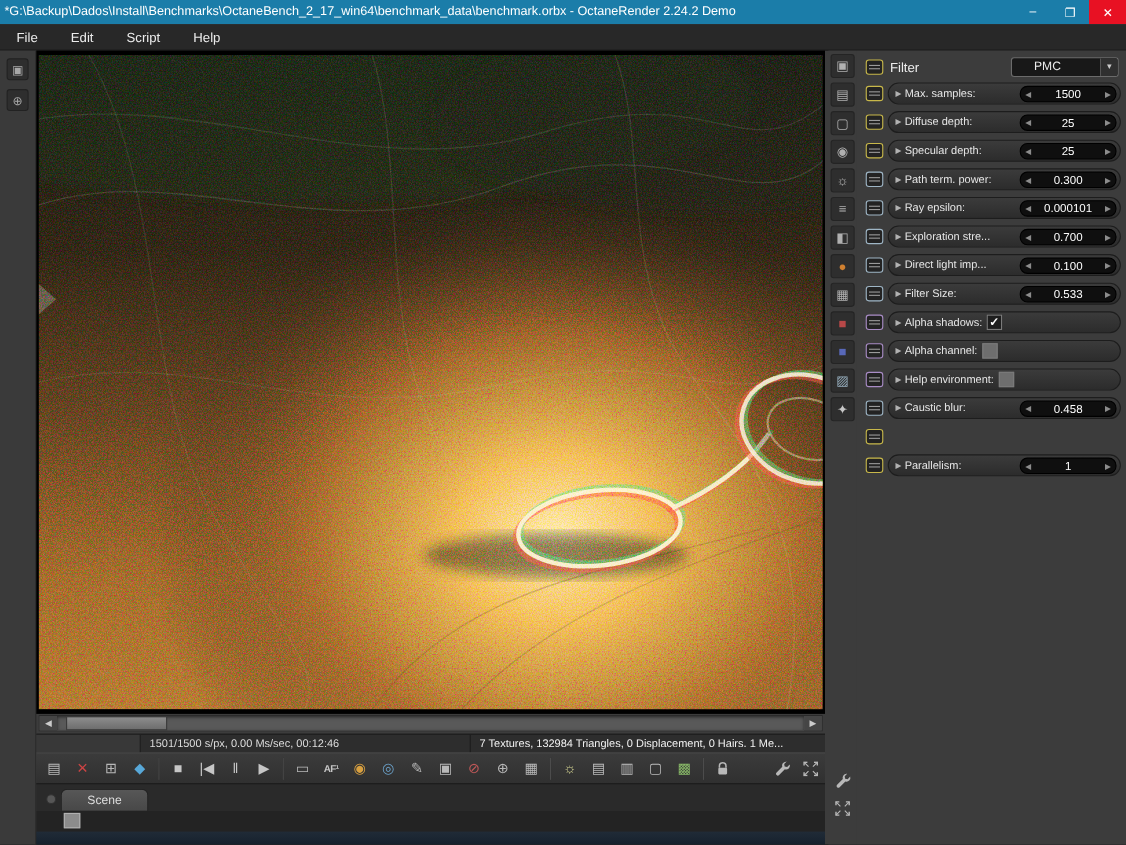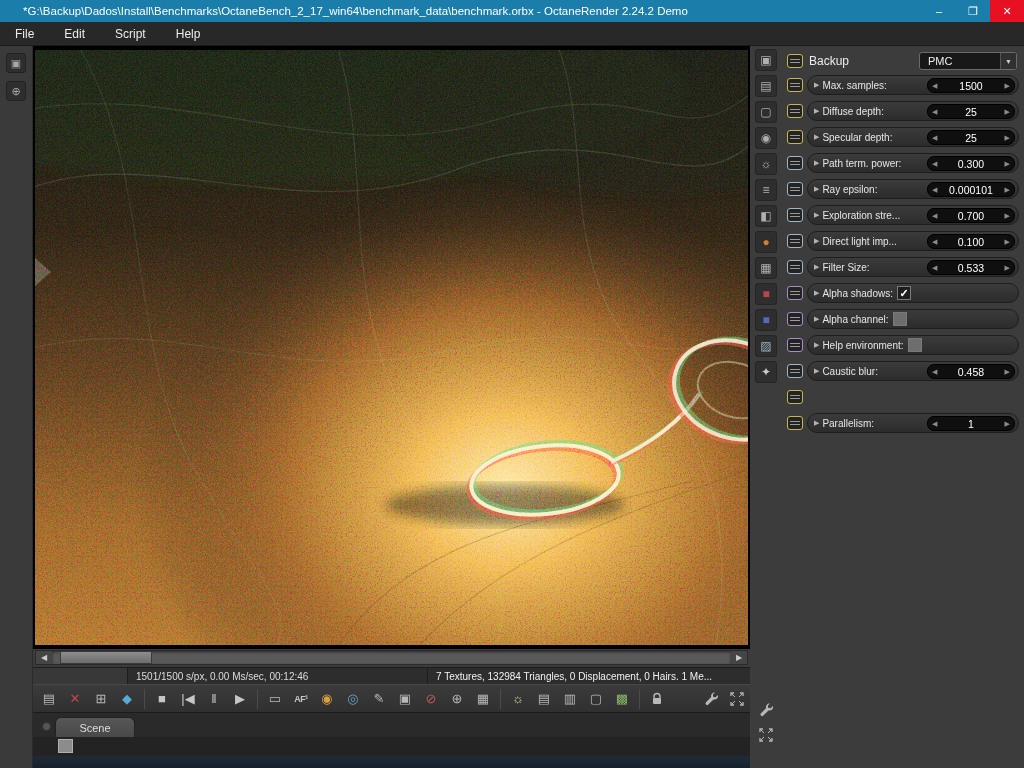--- a/index.html
+++ b/index.html
@@ -1,21 +1,21 @@
 <!DOCTYPE html>
 <html><head>
 <meta charset="utf-8">
 <style>
   * { margin:0; padding:0; box-sizing:border-box; }
   html,body { width:1024px; height:768px; background:#000; font-family:"Liberation Sans",sans-serif; }
   #app { position:relative; width:1024px; height:768px; background:#3c3c3c; overflow:hidden; }
 
   
   .titlebar { position:absolute; left:0; top:0; width:1024px; height:22px; background:#1b7da9; display:flex; align-items:center; }
-  .title { flex:1; color:#ffffff; font-size:11.5px; padding-left:23px; white-space:nowrap; overflow:hidden; }
+  .title { flex:1; color:#ffffff; font-size:11.5px; padding-left:4px; white-space:nowrap; overflow:hidden; }
   .winbtns { display:flex; height:100%; }
   .wb { width:34px; height:100%; display:flex; align-items:center; justify-content:center; color:#fff; font-size:11px; }
   .wb.close { background:#e81123; }
 
   
   .menubar { position:absolute; left:0; top:22px; width:1024px; height:24px; background:#282828; border-bottom:1px solid #1a1a1a; display:flex; align-items:center; }
   .menu-item { color:#ececec; font-size:12px; padding:0 15px; height:100%; display:flex; align-items:center; }
 
   
   .left-rail { position:absolute; left:0; top:46px; width:33px; height:722px; background:#3a3a3a; border-right:1px solid #2b2b2b; }
@@ -56,21 +56,21 @@
   
   .right-strip { position:absolute; left:753px; top:46px; width:26px; height:722px; background:#3c3c3c; }
   .rs-icon { width:22px; height:22px; margin:3px auto 4px; background:#2e2e2e; border:1px solid #242424; border-radius:3px; display:flex; align-items:center; justify-content:center; font-size:12px; color:#b0b0b0; }
   .rs-bottom { position:absolute; left:0; bottom:18px; width:100%; }
   .rs-plain { background:none; border:none; }
 
   
   .right-panel { position:absolute; left:779px; top:46px; width:245px; height:722px; background:#3c3c3c; }
   .kernel-header { position:absolute; left:8px; top:4px; width:230px; height:22px; display:flex; align-items:center; gap:6px; }
   .kernel-label { color:#ededed; font-size:12px; }
-  .dropdown { margin-left:auto; width:98px; height:18px; background:#181818; border:1px solid #6b6b6b; border-radius:3px; display:flex; align-items:center; color:#ececec; font-size:11px; padding-left:8px; }
+  .dropdown { margin-left:auto; width:98px; height:18px; background:#181818; border:1px solid #6b6b6b; border-radius:3px; display:flex; align-items:center; color:#ececec; font-size:11px; padding-left:20px; }
   .dd-arrow { margin-left:auto; width:16px; height:100%; background:#303030; border-left:1px solid #555; display:flex; align-items:center; justify-content:center; font-size:7px; color:#cccccc; border-radius:0 2px 2px 0; }
 
   #params { position:absolute; left:8px; top:28px; width:232px; }
   .param-row { display:flex; align-items:center; height:22px; margin-bottom:4px; gap:4px; }
   .pin { width:16px; height:14px; background:#232323; border:1px solid #888; border-radius:3px; display:flex; flex-direction:column; justify-content:center; gap:2px; padding:0 2px; flex:none; }
   .pin i { display:block; height:1px; background:#9a9a9a; }
   .pin.accent-yellow { border-color:#c8b84a; }
   .pin.accent-blue   { border-color:#9fb6c6; }
   .pin.accent-purple { border-color:#a98cc6; }
   .pill { flex:1; height:20px; background:linear-gradient(#3b3b3b,#2c2c2c); border:1px solid #1d1d1d; border-radius:10px; display:flex; align-items:center; padding:0 4px; position:relative; }
@@ -278,21 +278,21 @@
         </div>
       </div>
   </div>
 
   <div class="right-panel">
     <div class="kernel-header">
       <span class="pin accent-yellow">
           <i></i>
           <i></i>
         </span>
-      <span class="kernel-label">Backup</span>
+      <span class="kernel-label">Filter</span>
       <div class="dropdown">
         <span>PMC</span>
         <span class="dd-arrow">▼</span>
       </div>
     </div>
     <div id="params">
         <div class="param-row">
     <span class="pin accent-yellow">
             <i></i>
             <i></i>

